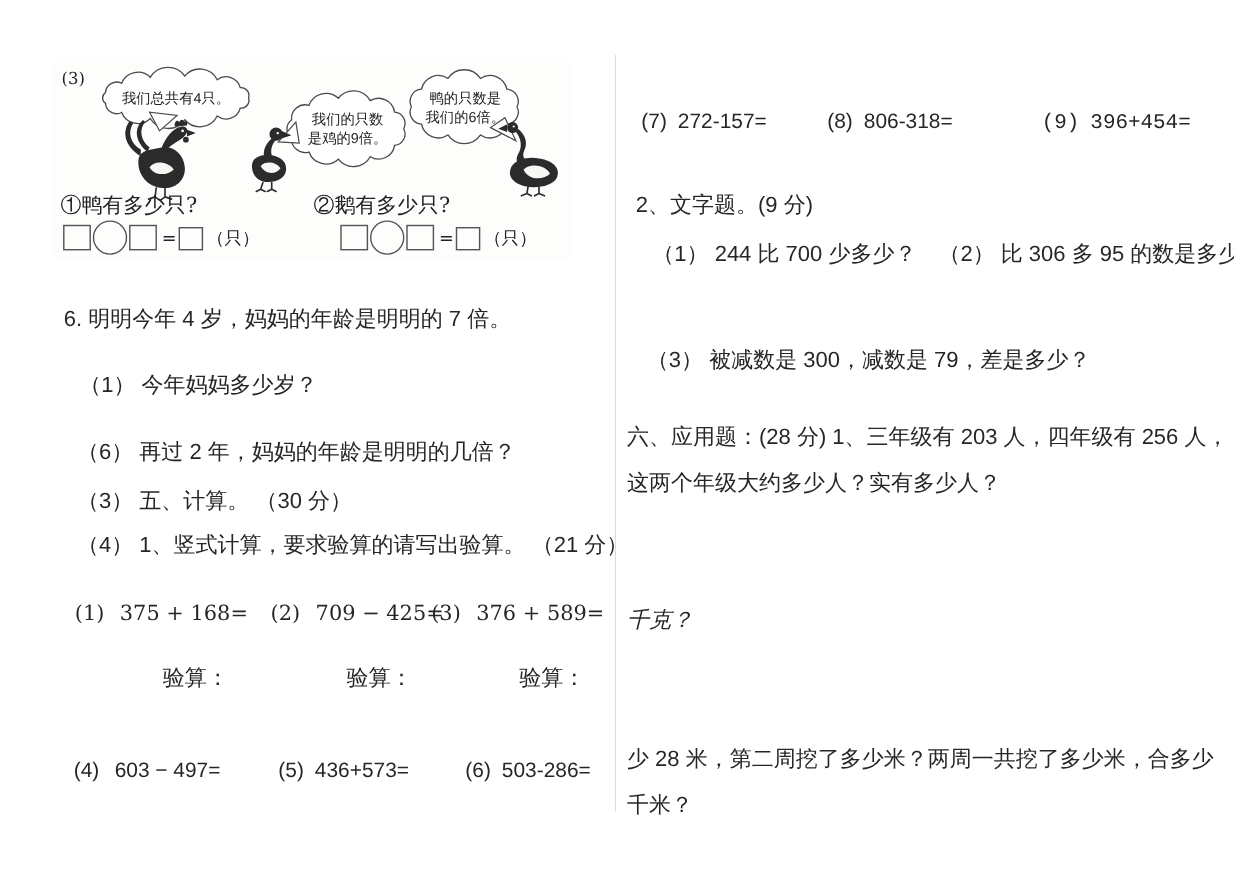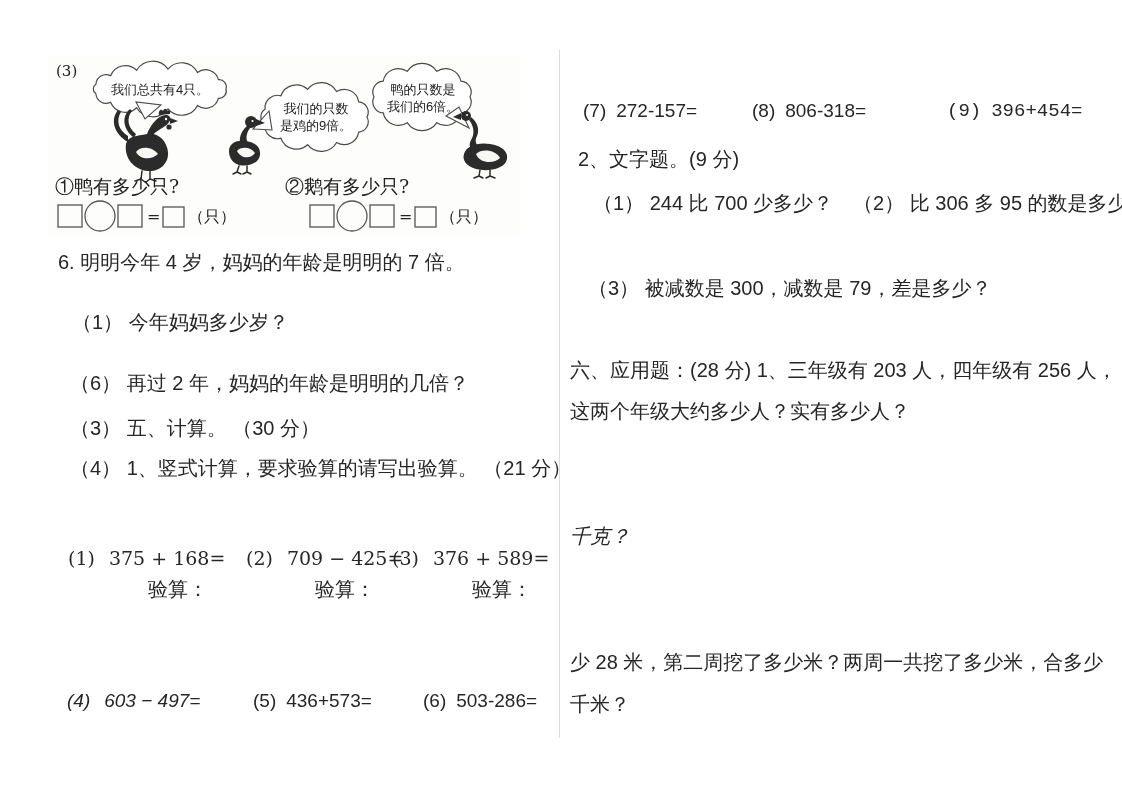--- a/index.html
+++ b/index.html
@@ -1,21 +1,21 @@
 <!DOCTYPE html>
 <html><head>
 <meta charset="utf-8">
 <style>
   html,body{margin:0;padding:0;background:#fff;}
   .page{
     position:relative;width:1122px;height:793px;background:#ffffff;
     font-family:"Liberation Sans",sans-serif;color:#262626;overflow:hidden;
   }
   .abs{position:absolute;white-space:nowrap;}
-  .cn{font-size:20px;line-height:1.2;}
+  .cn{font-size:20px;line-height:1.2;margin-top:28px;}
   .serif{font-family:"DejaVu Serif",serif;}
   .eqrow{font-size:19px;}
   .pair .no{display:inline-block;}
   .pair .expr{display:inline-block;margin-left:14px;margin-top:28px;}
   .pair.tight .expr{margin-left:10px;}
   .divider{position:absolute;width:1px;background:#dcdcdc;}
   .figure{position:absolute;left:48px;top:56px;width:472px;height:180px;}
   .cloud{fill:#ffffff;stroke:#4a4a4a;stroke-width:1.2;}
   .tail{fill:#ffffff;stroke:#4a4a4a;stroke-width:1.1;}
   .blank{fill:none;stroke:#555555;stroke-width:1.3;}
@@ -120,21 +120,21 @@
     <span class="no">(2)</span><span class="expr">709 − 425=</span>
   </span>
   <span class="abs eqrow serif pair" style="left:392px;top:519px;">
     <span class="no">(3)</span><span class="expr">376 + 589=</span>
   </span>
 
   <span class="abs cn" style="left:148px;top:577px;">验算：</span>
   <span class="abs cn" style="left:315px;top:577px;">验算：</span>
   <span class="abs cn" style="left:472px;top:577px;">验算：</span>
 
-  <span class="abs eqrow pair" style="left:67px;top:662px;font-style:italic;">
+  <span class="abs eqrow pair" style="left:67px;top:662px;">
     <span class="no">(4)</span><span class="expr">603 − 497=</span>
   </span>
   <span class="abs eqrow pair tight" style="left:253px;top:662px;">
     <span class="no">(5)</span><span class="expr">436+573=</span>
   </span>
   <span class="abs eqrow pair tight" style="left:423px;top:662px;">
     <span class="no">(6)</span><span class="expr">503-286=</span>
   </span>
 
   <div class="divider" style="left:559px;top:50px;height:688px;"></div>
@@ -144,21 +144,21 @@
   </span>
   <span class="abs eqrow pair tight" style="left:752px;top:72px;">
     <span class="no">(8)</span><span class="expr">806-318=</span>
   </span>
   <span class="abs eqrow pair tight" style="left:947px;top:72px;font-family:Liberation Mono, monospace;">
     <span class="no">(9)</span><span class="expr">396+454=</span>
   </span>
 
   <div class="abs cn" style="left:578px;top:147px;">2、文字题。(9 分)</div>
   <div class="abs cn" style="left:593px;top:191px;">（1） 244 比 700 少多少？　（2） 比 306 多 95 的数是多少？</div>
-  <div class="abs cn" style="left:588px;top:276px;">（3） 被减数是 300，减数是 79，差是多少？</div>
+  <div class="abs cn" style="left:588px;top:288px;">（3） 被减数是 300，减数是 79，差是多少？</div>
 
   <div class="abs cn" style="left:570px;top:358px;">六、应用题：(28 分) 1、三年级有 203 人，四年级有 256 人，</div>
   <div class="abs cn" style="left:570px;top:399px;">这两个年级大约多少人？实有多少人？</div>
 
   <div class="abs cn" style="left:570px;top:524px;font-style:italic;">千克？</div>
 
   <div class="abs cn" style="left:570px;top:650px;">少 28 米，第二周挖了多少米？两周一共挖了多少米，合多少</div>
   <div class="abs cn" style="left:570px;top:692px;">千米？</div>
 
 </div>

